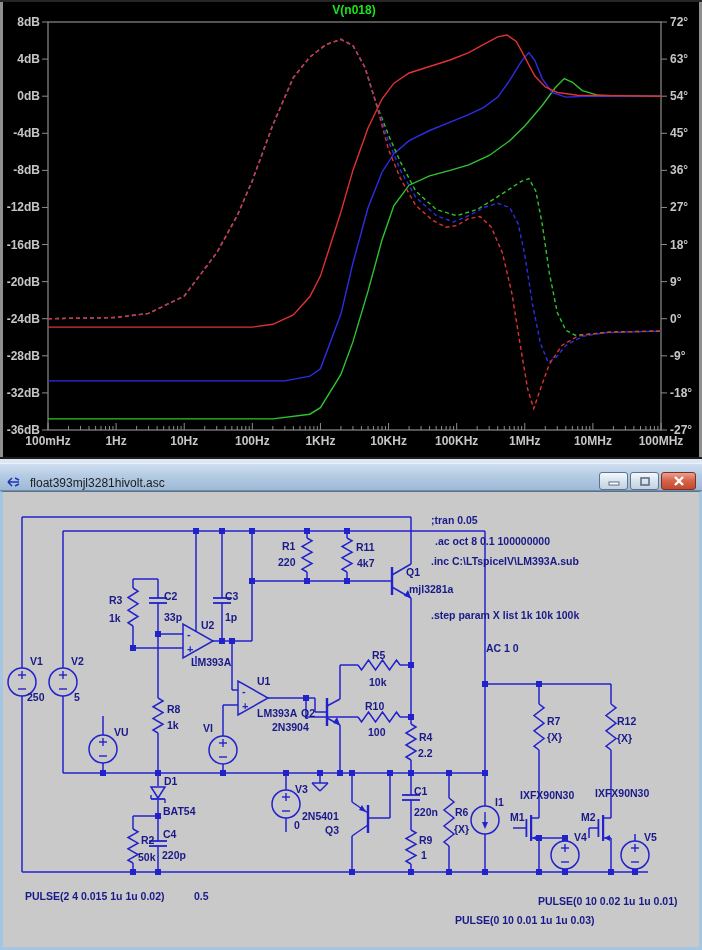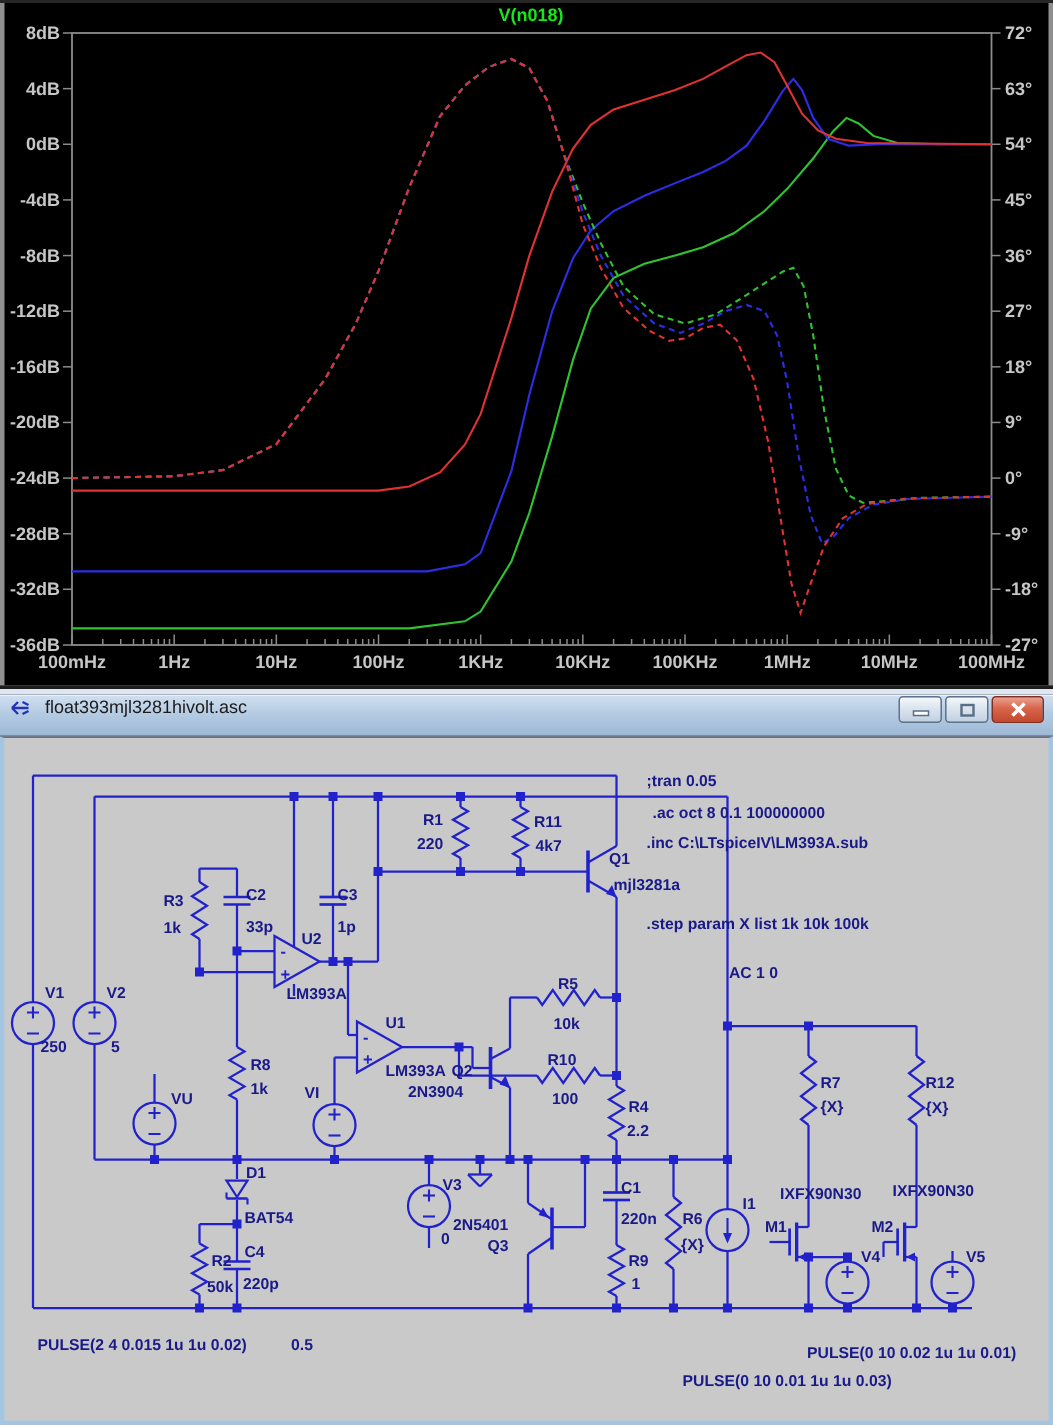--- a/index.html
+++ b/index.html
@@ -2,21 +2,21 @@
 <html><head>
 <meta charset="utf-8">
 <style>
   html,body{margin:0;padding:0;background:#000;}
   .screen{width:702px;height:950px;position:relative;overflow:hidden;font-family:"Liberation Sans",sans-serif;}
   .plot-pane{width:702px;height:457px;background:#ec4899;position:relative;}
   .plot-pane svg{display:block;}
   .divider{width:702px;height:6px;background:linear-gradient(#1c1c1c 0 34%,#dce7f3 34% 100%);}
   .child-titlebar{width:702px;height:28px;background:linear-gradient(#cfdef0,#b5cbe3 45%,#9db9d6);
     border-top:1px solid #e9f1f9;border-bottom:1px solid #6f8cab;box-sizing:border-box;
-    display:flex;align-items:flex-start;padding:0 6px;}
+    display:flex;align-items:flex-end;padding:0 6px;}
   .win-icon{width:18px;height:16px;margin-right:6px;display:inline-flex;align-items:center;}
   .win-title{font-size:12px;color:#1b1b1b;flex:1 1 auto;white-space:nowrap;overflow:hidden;}
   .win-btns{display:flex;gap:2px;align-items:center;}
   .wbtn{width:29px;height:18px;border:1px solid #5e738c;border-radius:3px;padding:0;
     background:linear-gradient(#f4f8fc,#dbe5ef 45%,#c2d1e0);display:inline-flex;align-items:center;justify-content:center;cursor:default;}
   .wbtn.close{width:35px;background:linear-gradient(#e8a193,#d9654b 45%,#c04a31);border-color:#7e3020;}
   .canvas-wrap{width:702px;height:459px;box-sizing:border-box;border-left:3px solid #a5c6e2;
     border-right:3px solid #a5c6e2;border-bottom:3px solid #a5c6e2;border-top:1px solid #5d7186;background:#c9c9c9;}
   .canvas-wrap svg{display:block;}
 </style>

